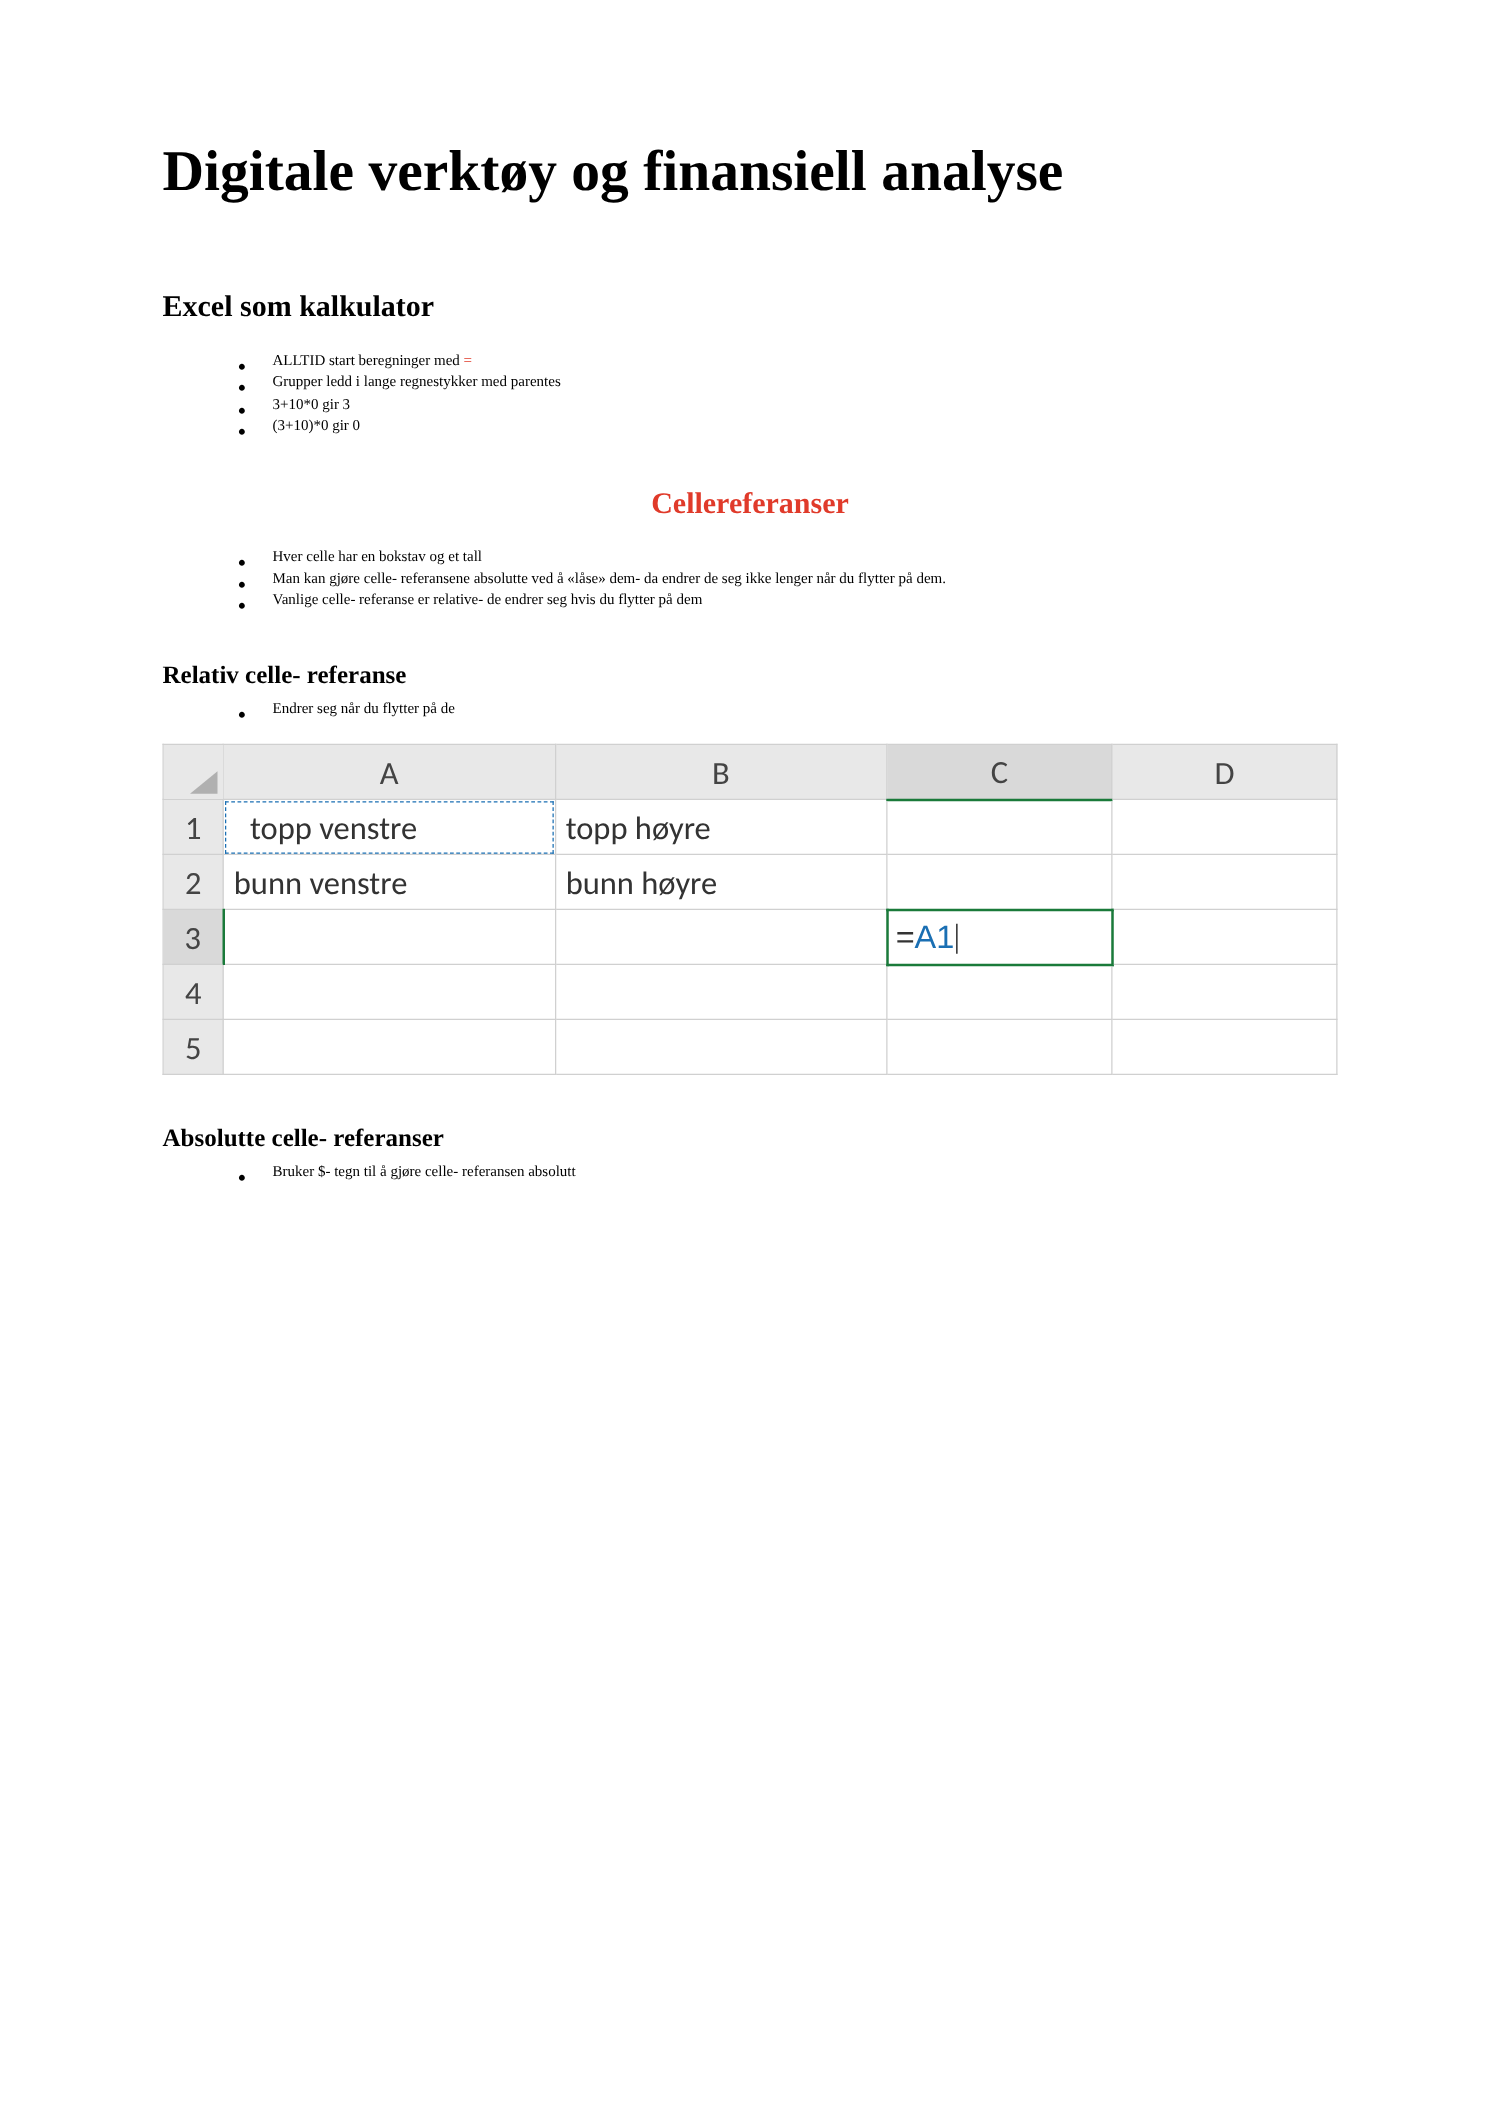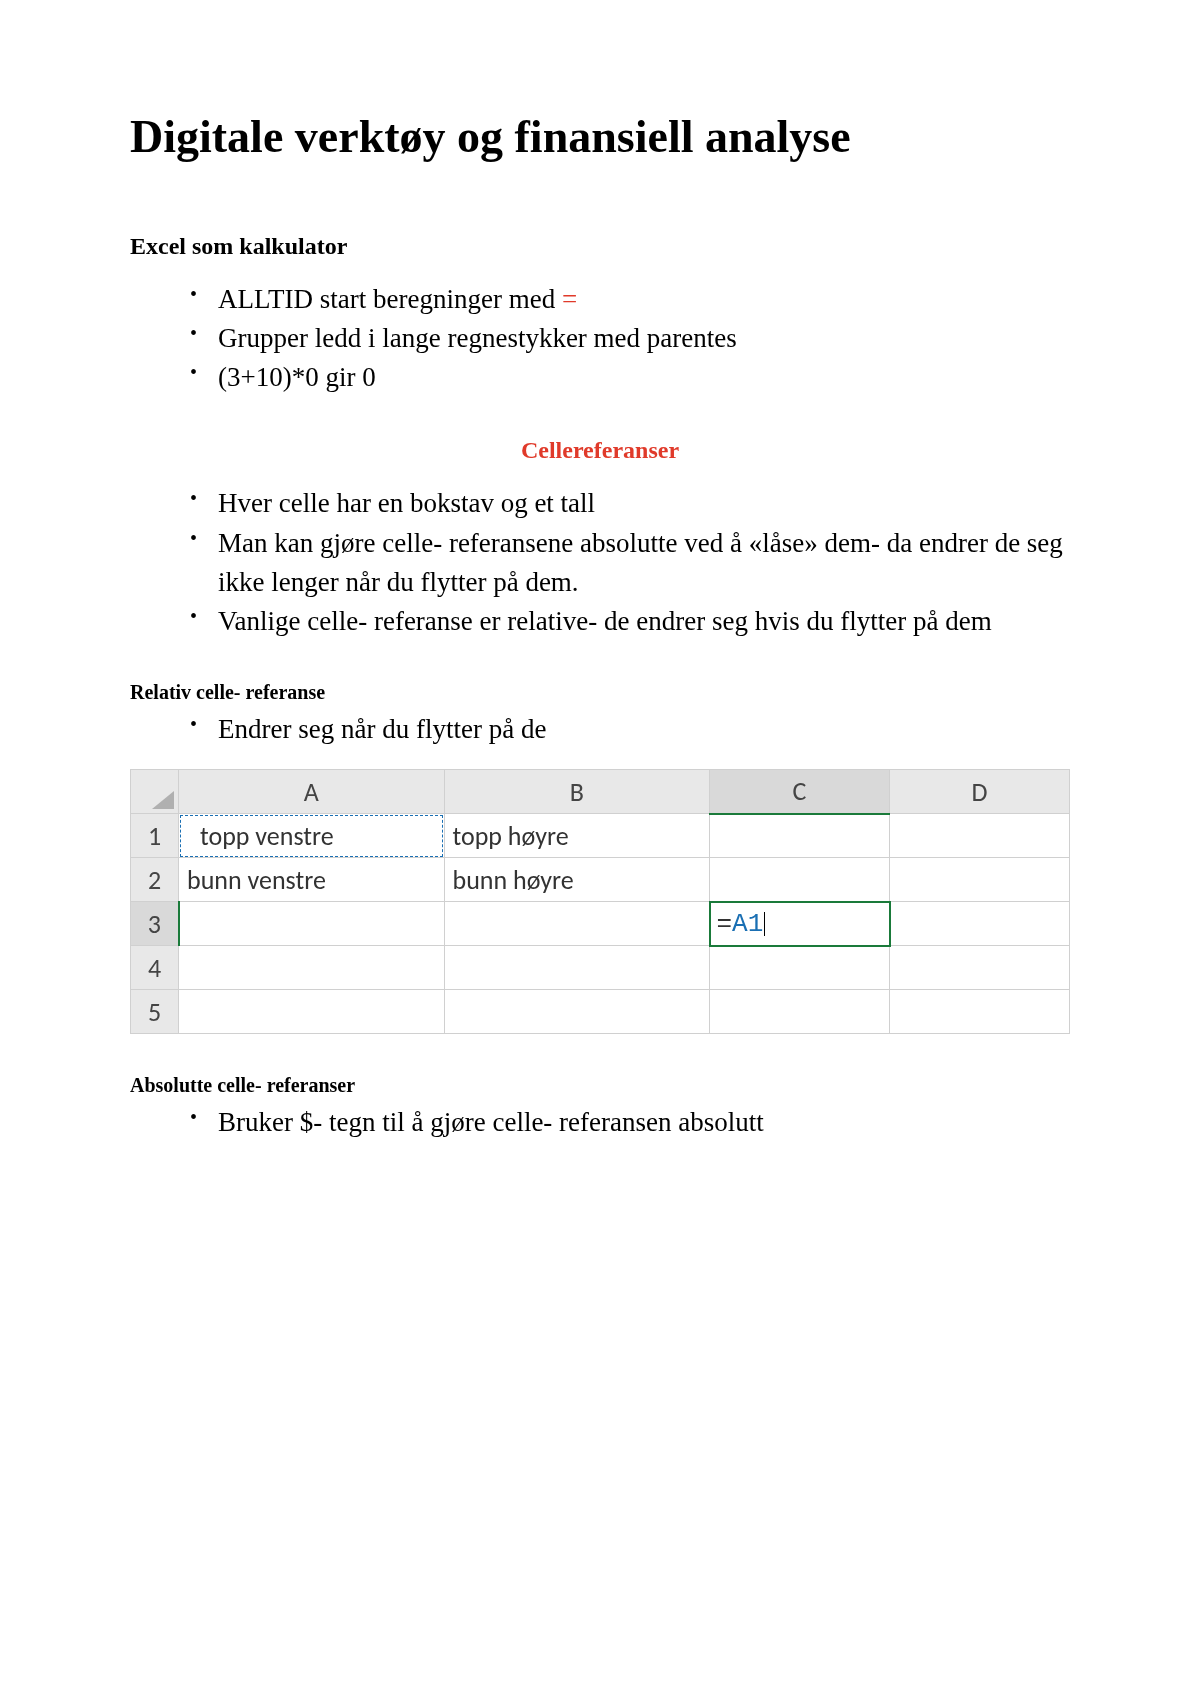--- a/index.html
+++ b/index.html
@@ -27,21 +27,21 @@
       font-weight: bold;
       margin-bottom: 6px;
     }
     ul {
       list-style: none;
       margin-left: 60px;
       margin-bottom: 40px;
     }
     ul.tight { margin-bottom: 20px; }
     li {
-      font-size: 27px;
+      font-size: 12px;
       line-height: 1.45;
       position: relative;
       padding-left: 28px;
     }
     li::before {
       content: "•";
       position: absolute;
       left: 0;
       top: 0;
       font-size: 20px;
@@ -101,21 +101,21 @@
       background: #d9d9d9;
       border-right: 2px solid #1a7a3a;
     }
     .sheet td.dashed {
       outline: 1px dashed #1a6fb3;
       outline-offset: -2px;
       padding-left: 21px;
     }
     .sheet td.formula {
       border: 2px solid #1a7a3a;
-      font-family: Liberation Mono, monospace;
+      font-family: Liberation Sans, sans-serif;
       padding-left: 6px;
     }
     .formula .ref { color: #1a6fb3; }
     .cursor {
       display: inline-block;
       width: 1px; height: 24px;
       background: #000;
       vertical-align: middle;
       margin-left: 1px;
     }
@@ -125,20 +125,21 @@
 <body>
 
 <h1>Digitale verktøy og finansiell analyse</h1>
 
 <h2>Excel som kalkulator</h2>
 <ul>
   <li>
     <span>ALLTID start beregninger med </span><span class="eq">=</span>
   </li>
   <li>Grupper ledd i lange regnestykker med parentes</li>
+  <li>3+10*0 gir 3</li>
   <li>(3+10)*0 gir 0</li>
 </ul>
 
 <h2 class="red">Cellereferanser</h2>
 <ul>
   <li>Hver celle har en bokstav og et tall</li>
   <li>Man kan gjøre celle- referansene absolutte ved å «låse» dem- da endrer de seg ikke lenger når du flytter på dem.</li>
   <li>Vanlige celle- referanse er relative- de endrer seg hvis du flytter på dem</li>
 </ul>
 

